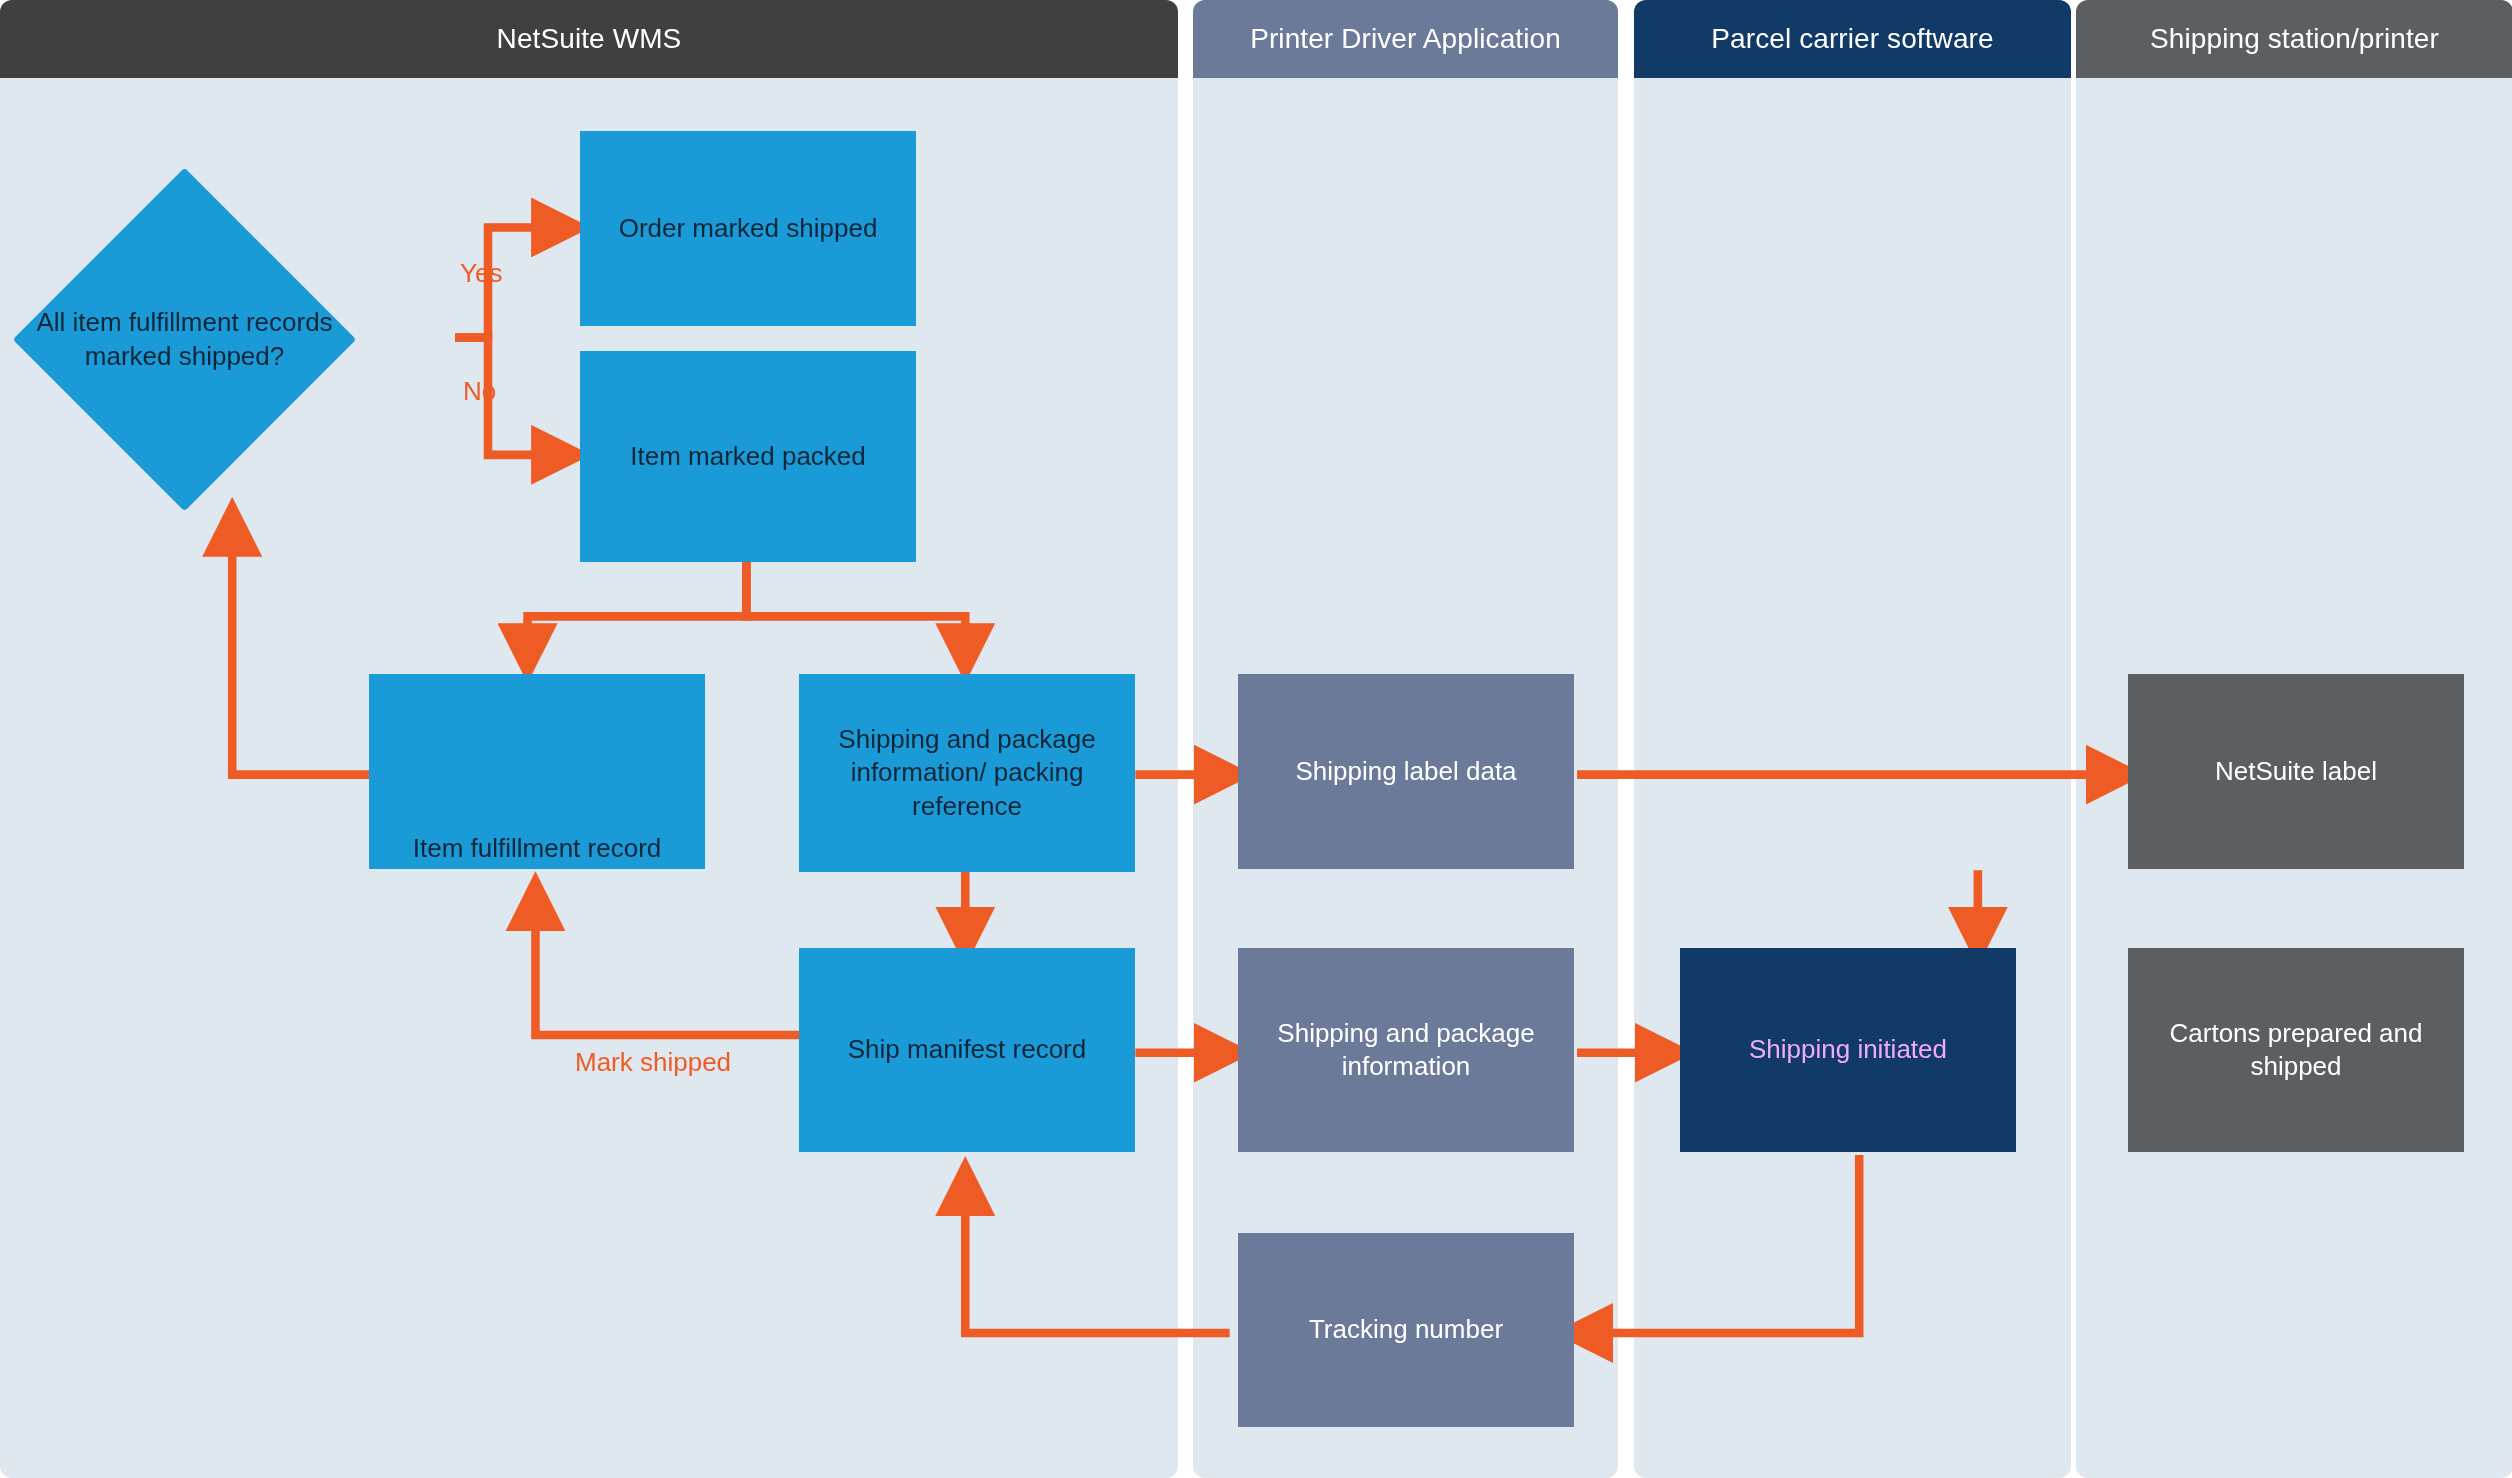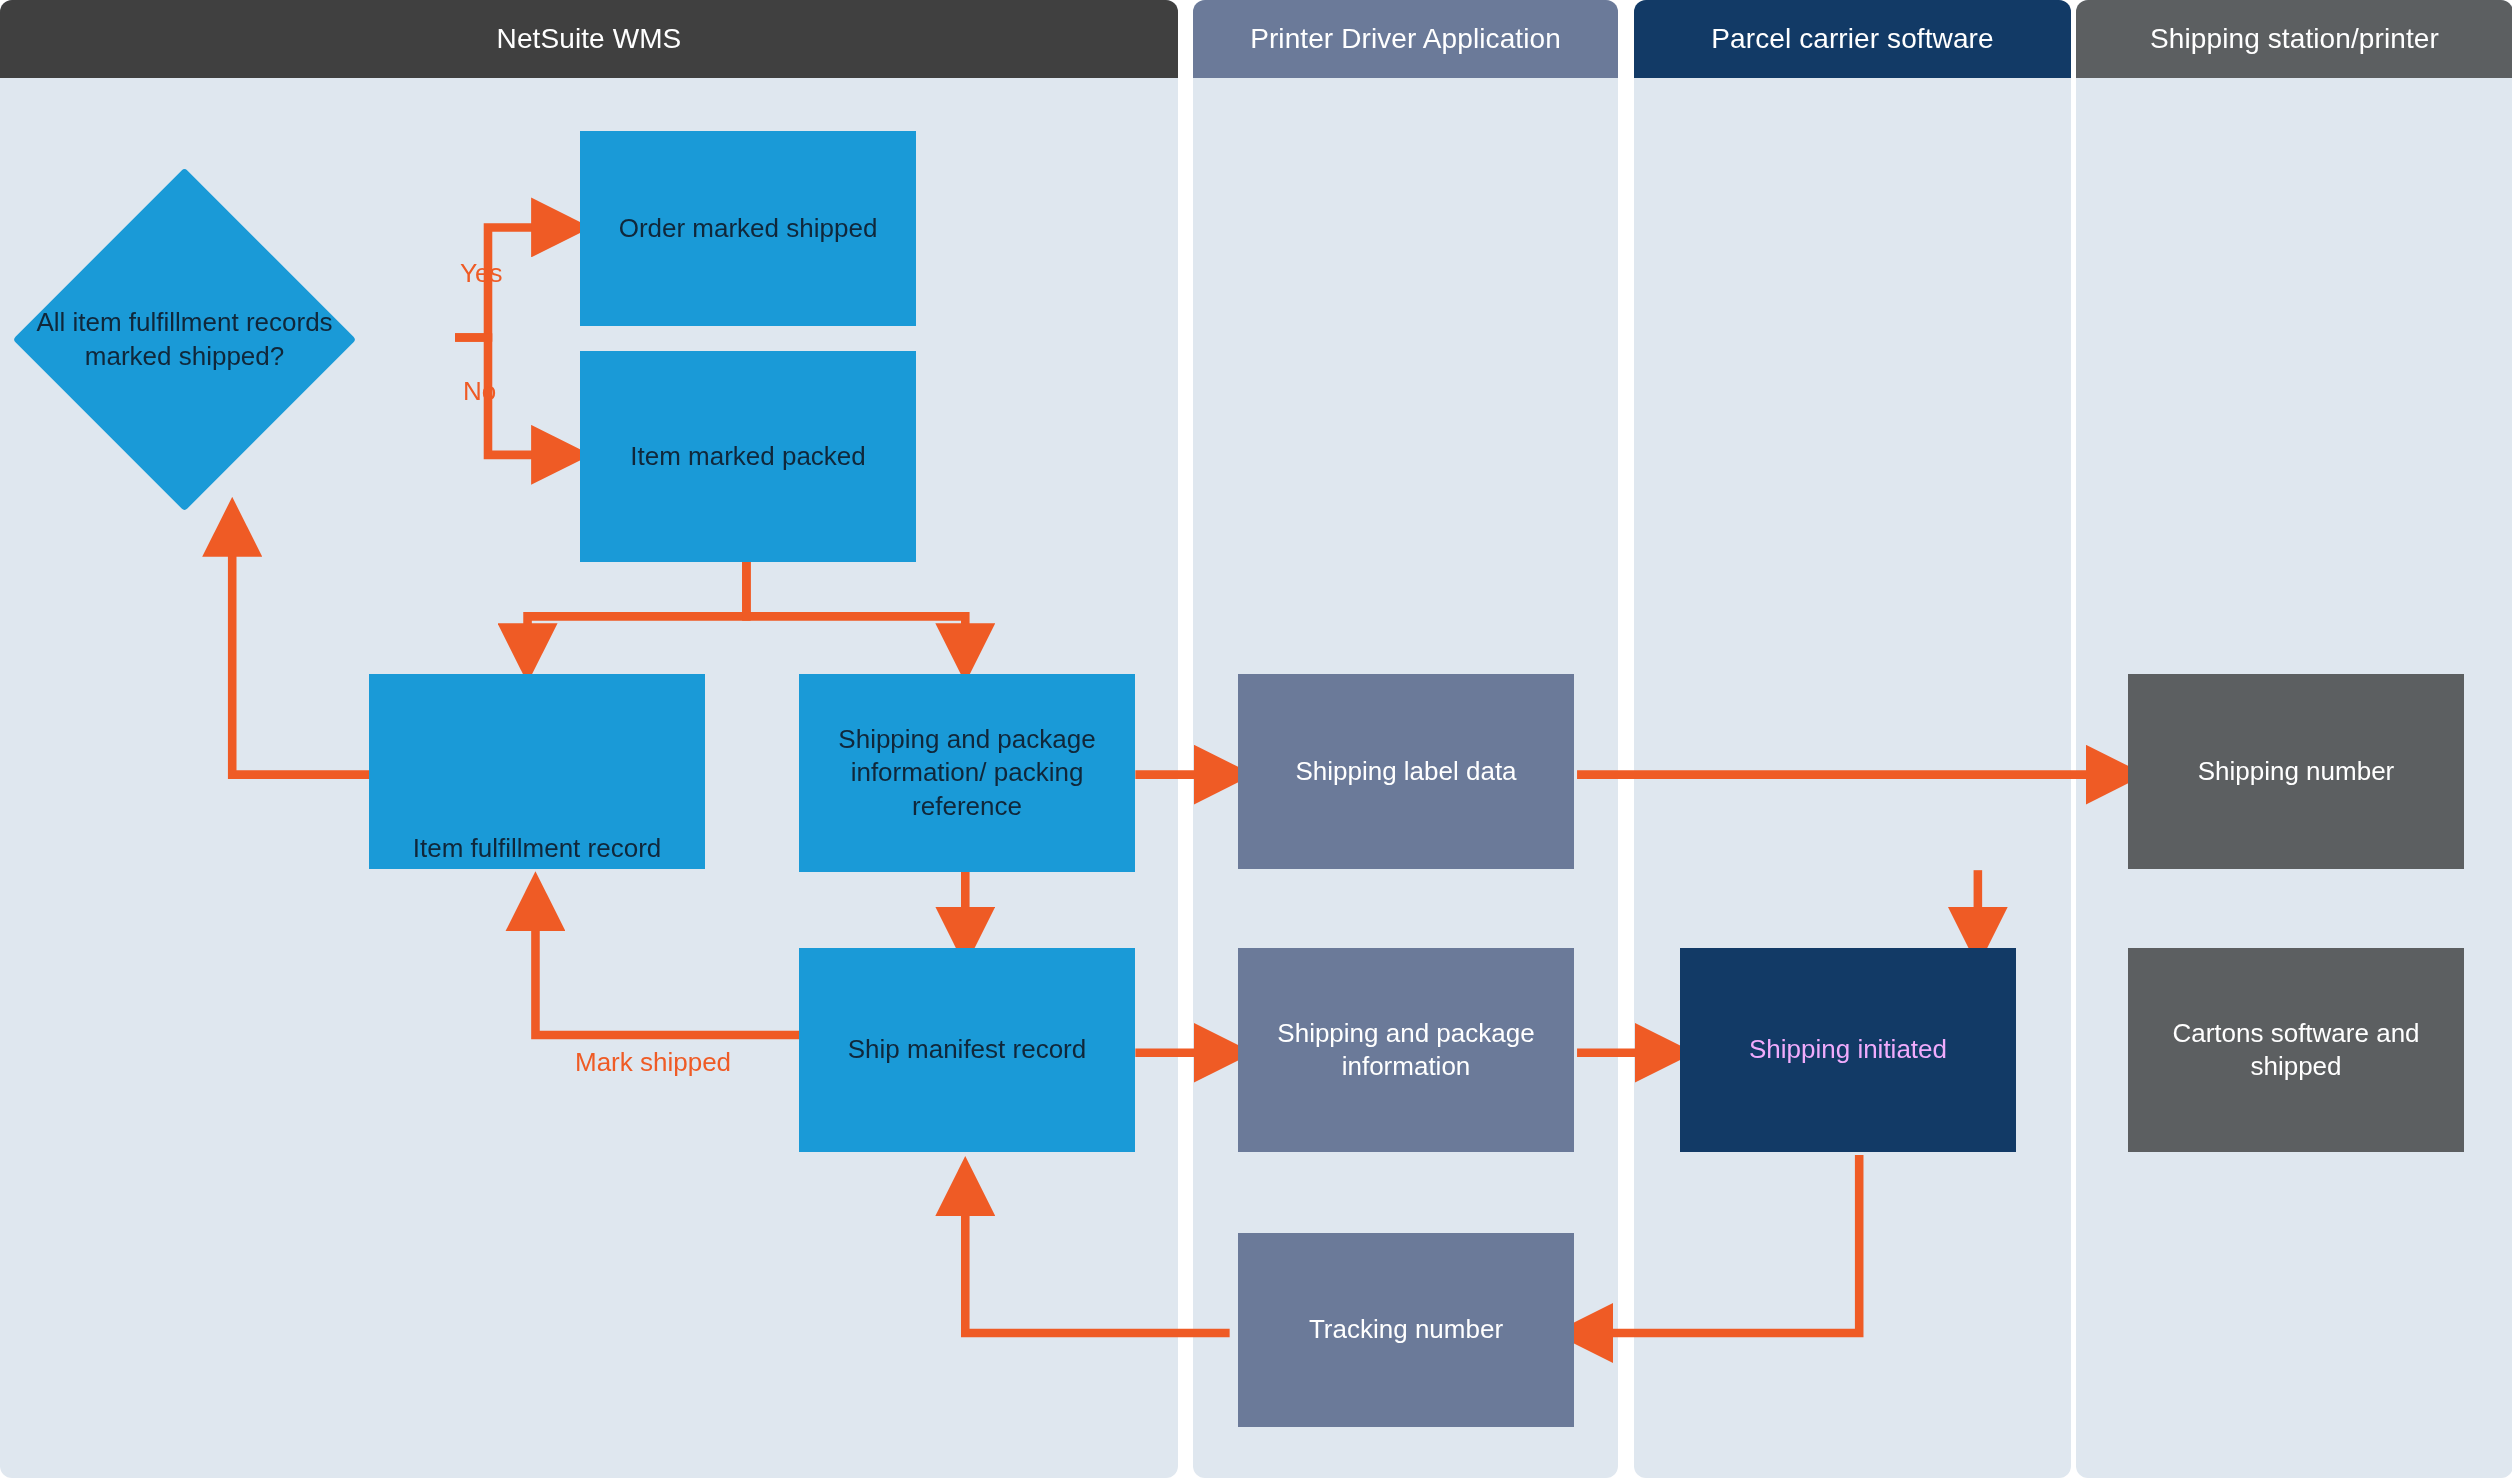--- a/index.html
+++ b/index.html
@@ -138,21 +138,21 @@
 
   <div class="node grayblue" style="left:1238px;top:1233px;width:336px;height:194px;">
     <span>Tracking number</span>
   </div>
 
   <div class="node navy" style="left:1680px;top:948px;width:336px;height:204px;">
     <span>Shipping initiated</span>
   </div>
 
   <div class="node gray" style="left:2128px;top:674px;width:336px;height:195px;">
-    <span>Shipping number</span>
+    <span>NetSuite label</span>
   </div>
 
   <div class="node gray" style="left:2128px;top:948px;width:336px;height:204px;">
-    <span>Cartons software and shipped</span>
+    <span>Cartons prepared and shipped</span>
   </div>
 
 </div>
 
 
 </body></html>

